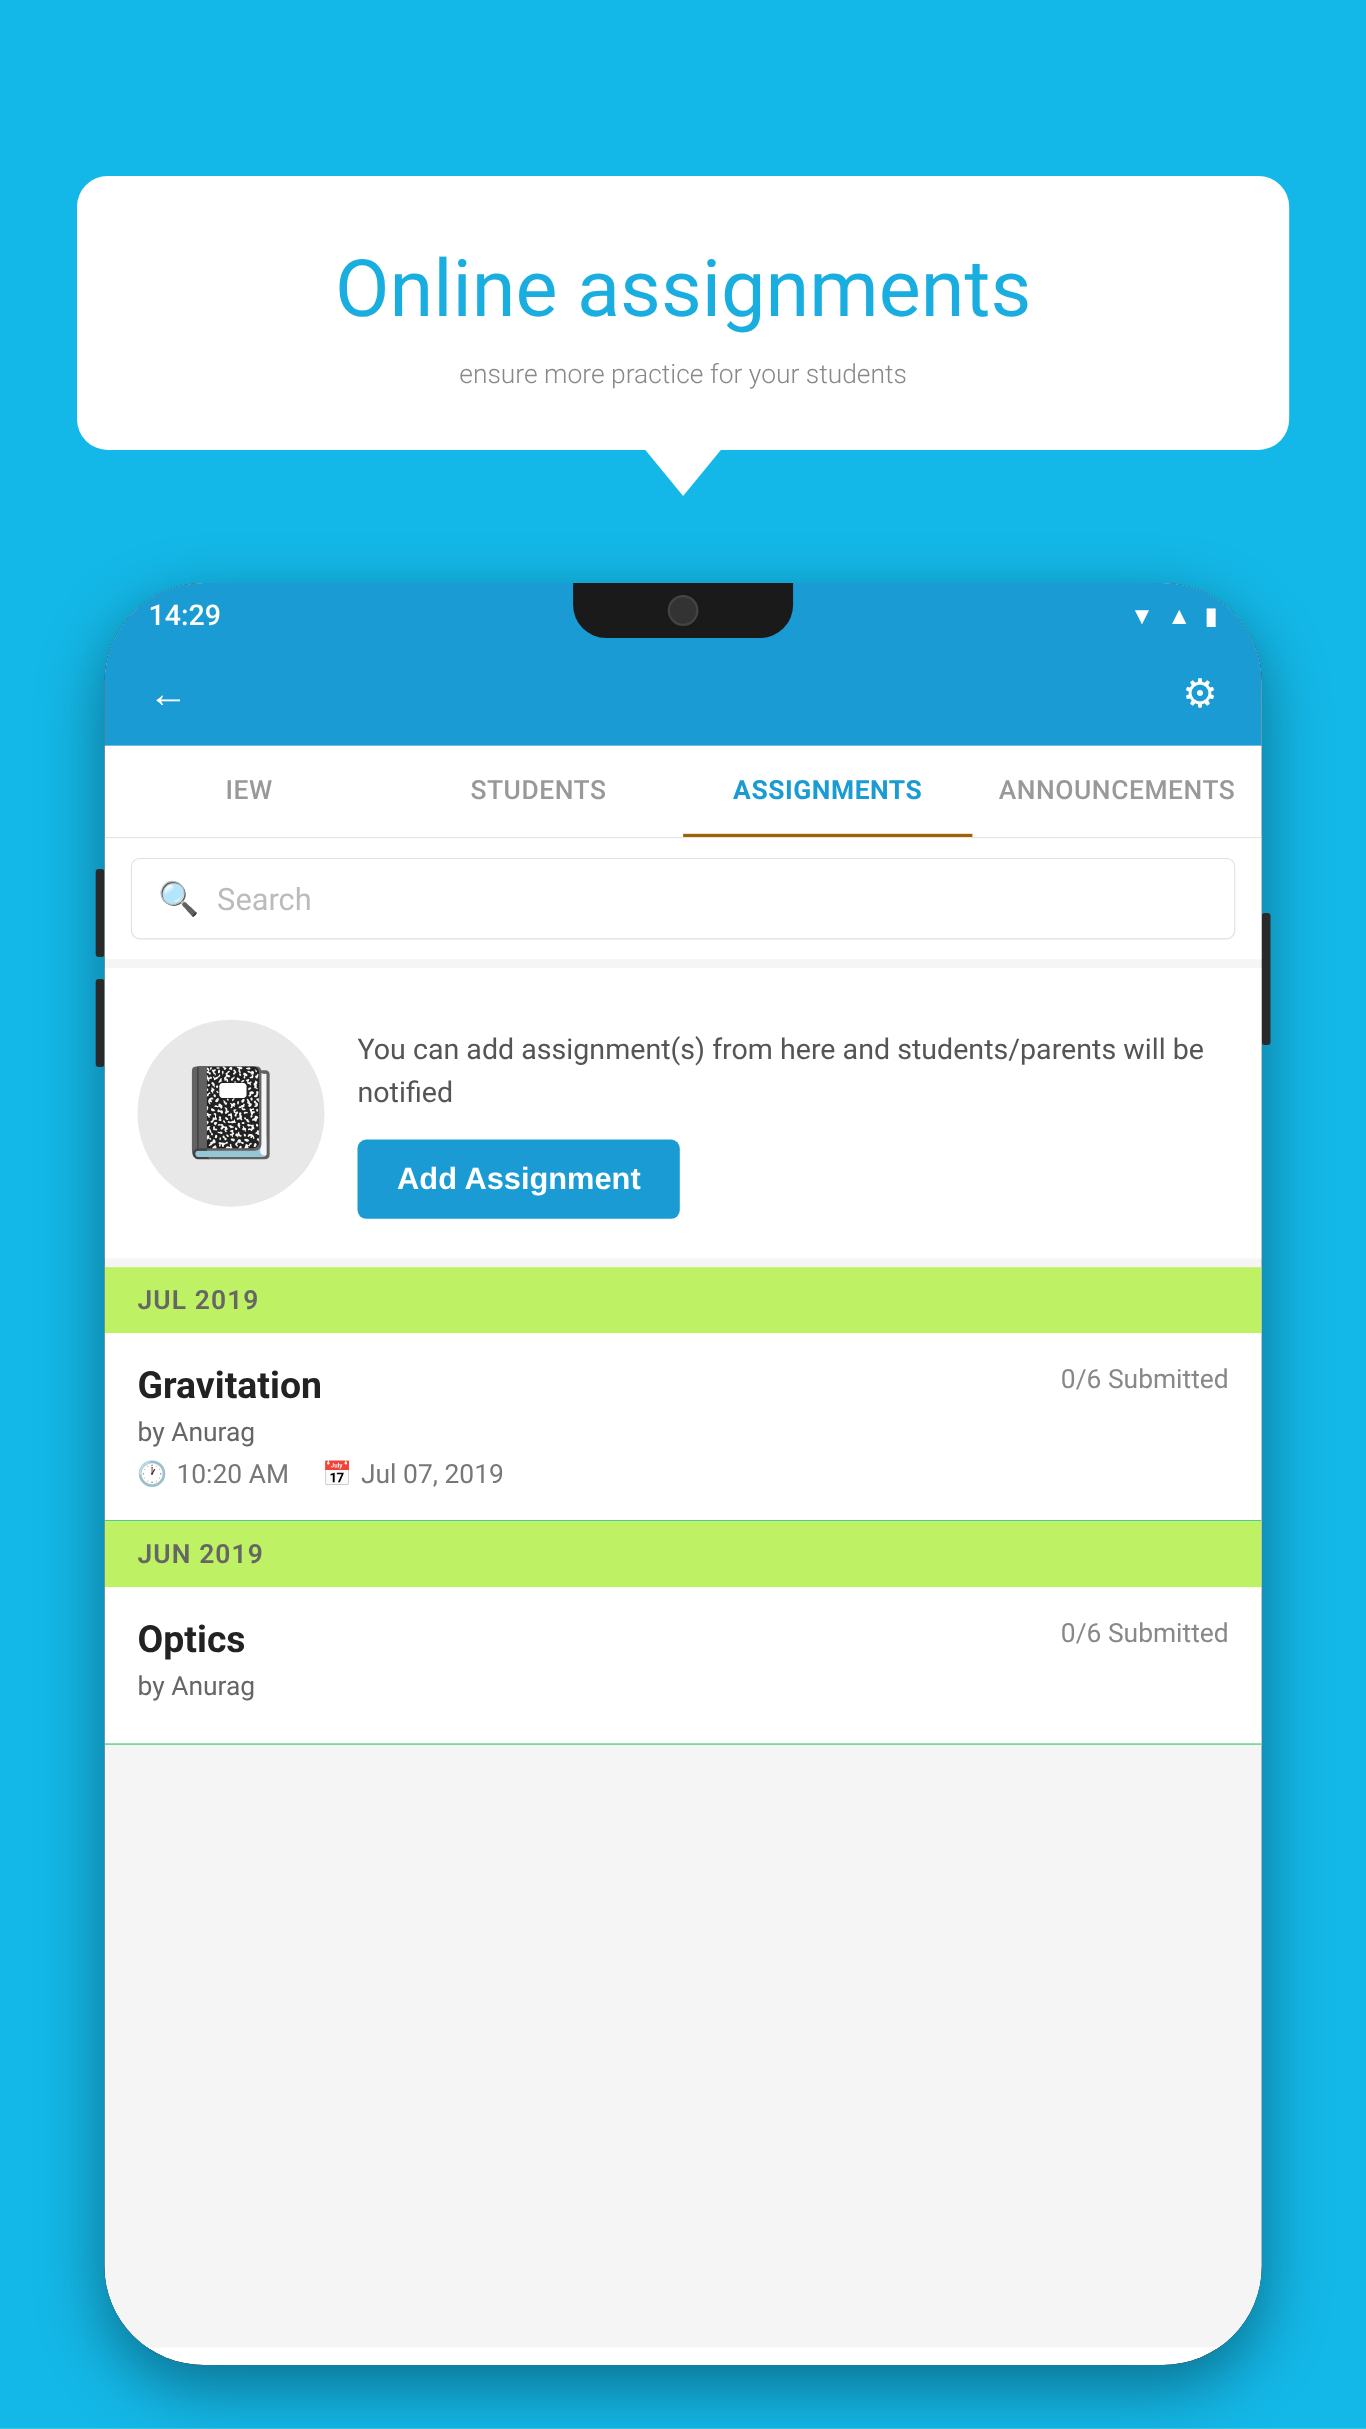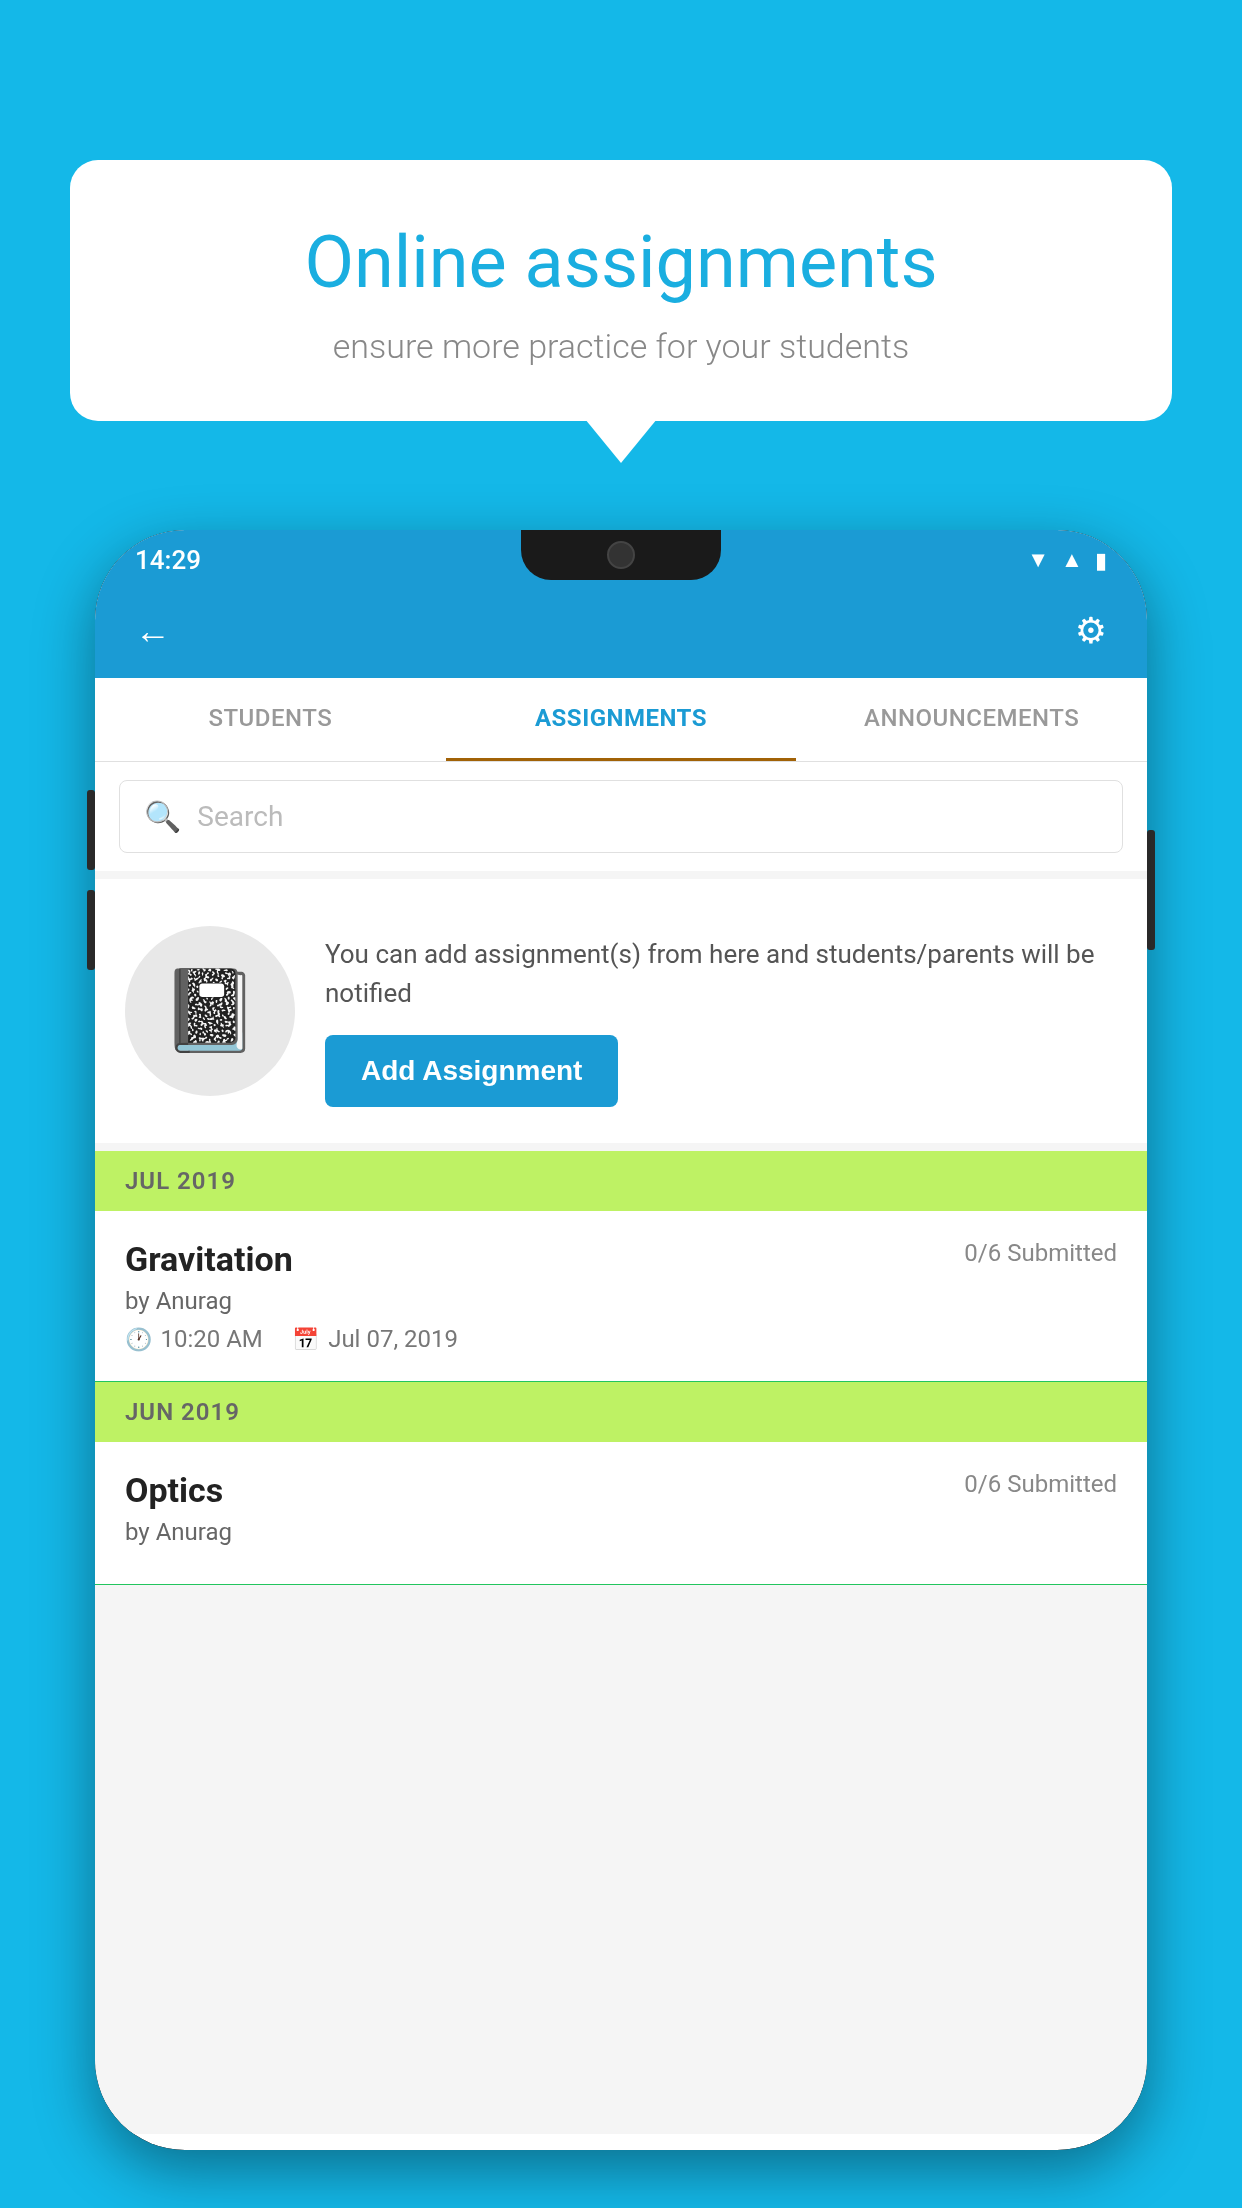--- a/index.html
+++ b/index.html
@@ -48,21 +48,21 @@
 
     .speech-bubble-title {
       font-size: 72px;
       color: #1AAEE0;
       font-weight: 400;
       line-height: 1.2;
       margin-bottom: 20px;
     }
 
     .speech-bubble-subtitle {
-      font-size: 34px;
+      font-size: 24px;
       color: #888;
       font-weight: 300;
     }
 
     
     .phone-container {
       position: absolute;
       top: 530px;
       left: 95px;
       right: 95px;
@@ -414,20 +414,23 @@
           <span class="status-icon">▮</span>
         </div>
       </div>
 
       <div class="app-header">
         <span class="back-btn">←</span>
         <span class="settings-btn">⚙</span>
       </div>
 
       <div class="tabs-container">
+        <div class="tab-item">
+          <span>IEW</span>
+        </div>
         <div class="tab-item">
           <span>STUDENTS</span>
         </div>
         <div class="tab-item active">
           <span>ASSIGNMENTS</span>
         </div>
         <div class="tab-item">
           <span>ANNOUNCEMENTS</span>
         </div>
       </div>

